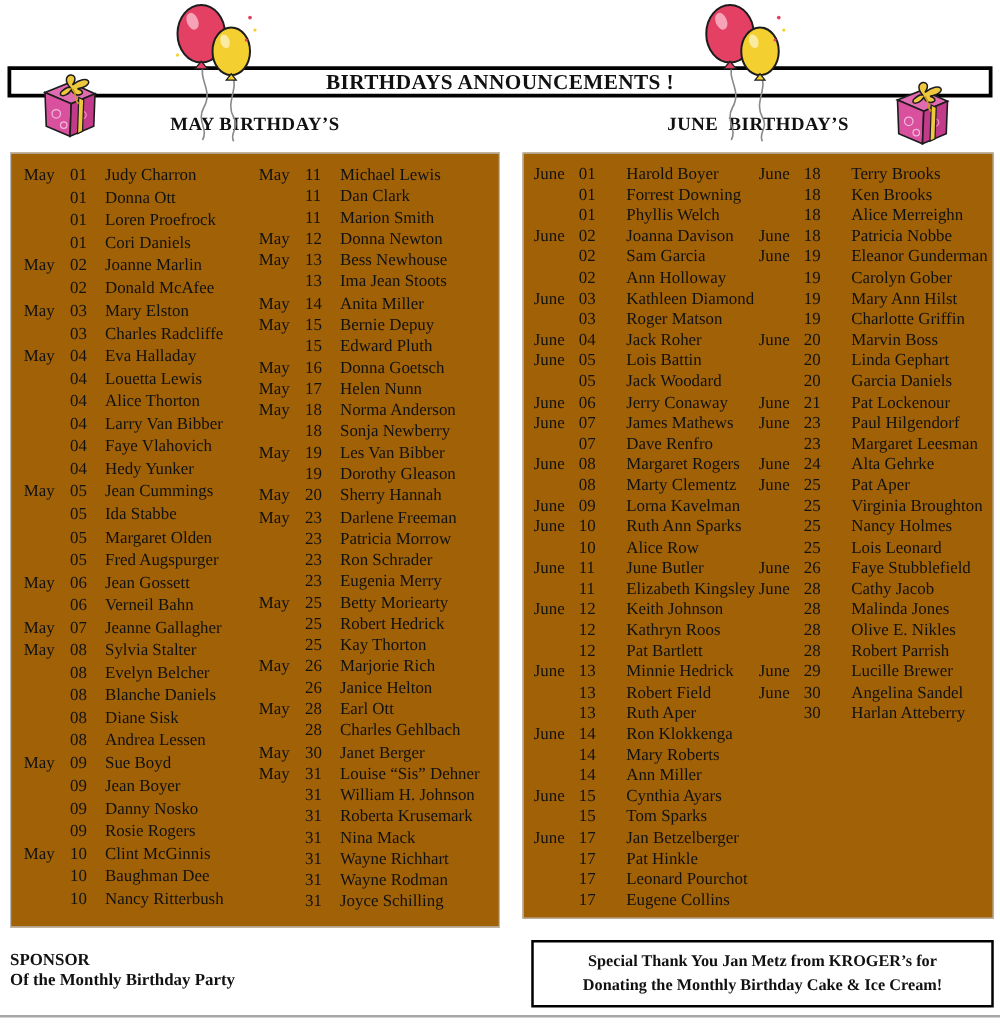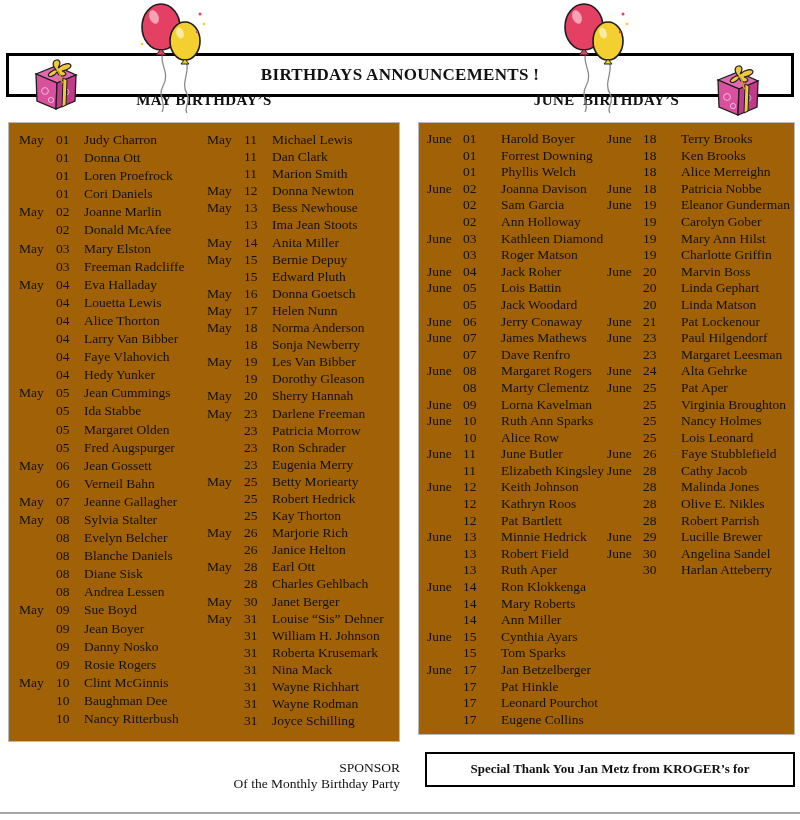--- a/index.html
+++ b/index.html
@@ -3,21 +3,21 @@
 <meta charset="utf-8">
 <style>
   html,body{margin:0;padding:0;}
   body{
     width:800px;height:820px;position:relative;background:#ffffff;
     font-family:"Liberation Serif","DejaVu Serif",serif;color:#111;
     overflow:hidden;
   }
   
   .banner{
-    position:absolute;left:6px;top:53px;width:788px;height:44px;
+    position:absolute;left:6px;top:53px;width:788px;height:25px;
     box-sizing:border-box;border:3px solid #000;background:#fff;
     display:flex;align-items:center;justify-content:center;z-index:1;
   }
   .banner-title{
     font-weight:bold;font-size:17px;letter-spacing:0.3px;white-space:pre;
   }
   
   .deco{position:absolute;z-index:2;}
   .balloons-left{left:134px;top:2px;}
   .balloons-right{left:557px;top:2px;}
@@ -42,22 +42,22 @@
   .col-june1{left:8px;width:182px;line-height:16.6px;}
   .col-june2{left:188px;width:184px;line-height:16.6px;}
   .entry{display:flex;white-space:nowrap;}
   .entry .m{width:37px;flex:none;}
   .entry .d{width:24px;flex:none;}
   .entry .n{flex:1;padding-left:4px;}
   .panel-june .entry .m{width:36px;}
   .panel-june .entry .n{padding-left:14px;}
   
   .sponsor{
-    position:absolute;left:8px;top:760px;width:392px;text-align:right;
-    font-weight:normal;font-size:13.5px;
+    position:absolute;left:8px;top:760px;width:392px;text-align:left;
+    font-weight:bold;font-size:13.5px;
   }
   .sponsor .line2{}
   .thanks-box{
     position:absolute;left:425px;top:752px;width:370px;box-sizing:border-box;
     border:2px solid #000;padding:6px 4px;text-align:center;
     font-weight:bold;font-size:13px;line-height:1.45;background:#fff;
   }
   .bottom-rule{
     position:absolute;left:0;top:812px;width:800px;height:0;
     border-top:2px solid #a6a6a6;
@@ -159,21 +159,21 @@
         <span class="n">Donald McAfee</span>
       </div>
       <div class="entry">
         <span class="m">May</span>
         <span class="d">03</span>
         <span class="n">Mary Elston</span>
       </div>
       <div class="entry">
         <span class="m"></span>
         <span class="d">03</span>
-        <span class="n">Freeman Radcliffe</span>
+        <span class="n">Charles Radcliffe</span>
       </div>
       <div class="entry">
         <span class="m">May</span>
         <span class="d">04</span>
         <span class="n">Eva Halladay</span>
       </div>
       <div class="entry">
         <span class="m"></span>
         <span class="d">04</span>
         <span class="n">Louetta Lewis</span>
@@ -703,21 +703,21 @@
         <span class="n">Marvin Boss</span>
       </div>
       <div class="entry">
         <span class="m"></span>
         <span class="d">20</span>
         <span class="n">Linda Gephart</span>
       </div>
       <div class="entry">
         <span class="m"></span>
         <span class="d">20</span>
-        <span class="n">Linda Matson</span>
+        <span class="n">Garcia Daniels</span>
       </div>
       <div class="entry">
         <span class="m">June</span>
         <span class="d">21</span>
         <span class="n">Pat Lockenour</span>
       </div>
       <div class="entry">
         <span class="m">June</span>
         <span class="d">23</span>
         <span class="n">Paul Hilgendorf</span>
@@ -795,15 +795,16 @@
     </div>
 </div>
 
 <div class="sponsor">
   <div class="line1">SPONSOR</div>
   <div class="line2">Of the Monthly Birthday Party</div>
 </div>
 
 <div class="thanks-box">
   <div>Special Thank You Jan Metz from KROGER’s for</div>
+  <div>Donating the Monthly Birthday Cake &amp; Ice Cream!</div>
 </div>
 
 <div class="bottom-rule"></div>
 
 </body></html>

